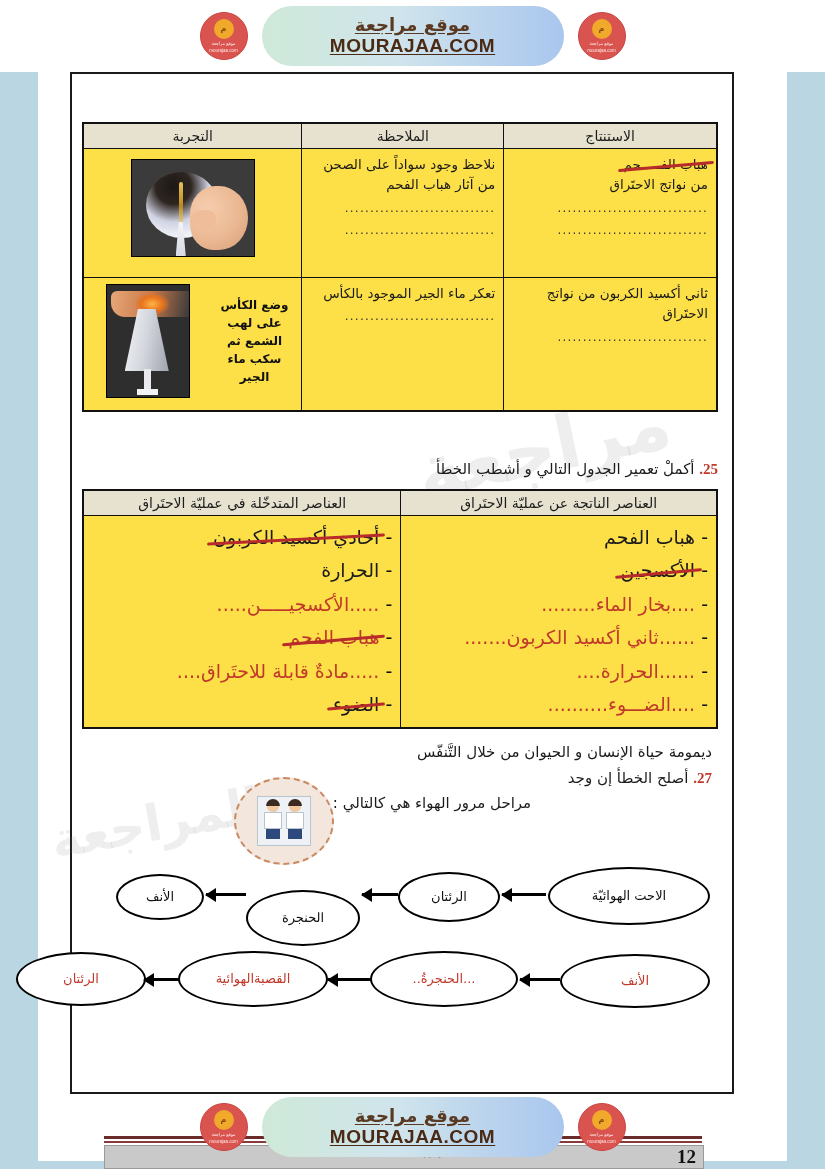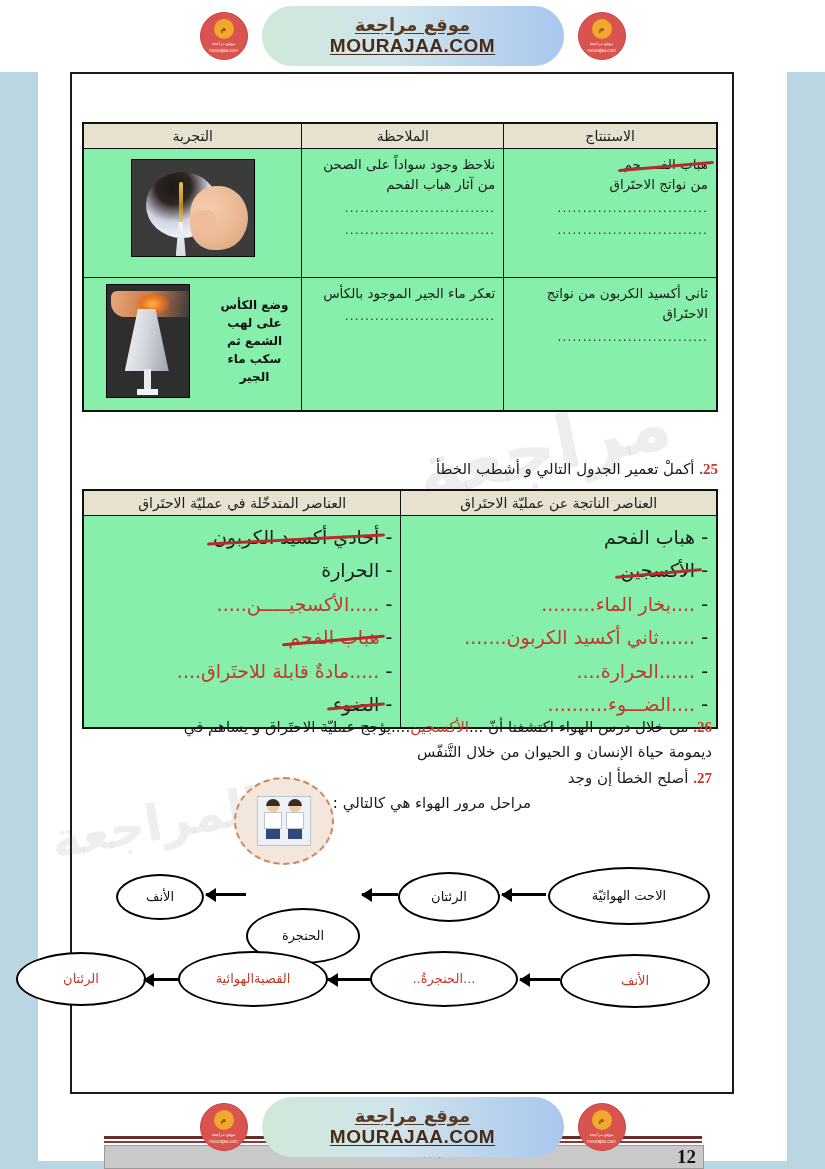--- a/index.html
+++ b/index.html
@@ -82,21 +82,21 @@
     border:2px solid #111;
   }
   table.wt th{
     background:#e6e2cf;border:1.5px solid #111;
     font-family:"DejaVu Sans",sans-serif;font-size:14px;font-weight:normal;
     color:#1b1b1b;padding:4px 6px;text-align:center;
   }
   table.wt td{
     border:1.5px solid #111;vertical-align:top;
     font-family:"DejaVu Sans",sans-serif;font-size:13.5px;color:#1b1b1b;
-    padding:5px 8px;background:#86efac;
+    padding:5px 8px;background:#fde047;
   }
   .cell-answer{color:#d05a63;text-align:right;line-height:1.5;font-size:13.5px;}
   .dots{color:#333;letter-spacing:1.2px;font-size:12px;display:block;margin-top:4px;}
   
   .photo{
     border:1px solid #000;display:block;margin:0 auto;
     position:relative;overflow:hidden;
   }
   .photo1{width:122px;height:96px;background:#3b3b3b;}
   .p1-dish{
@@ -320,24 +320,20 @@
           <li class="ans-red"><span class="dash">-</span><span>.....الأكسجيـــــن.....</span></li>
           <li class="ans-red"><span class="dash">-</span><span class="strike">هباب الفحم</span></li>
           <li class="ans-red"><span class="dash">-</span><span>.....مادةٌ قابلة للاحتَراق....</span></li>
           <li><span class="dash">-</span><span class="strike">الضوء</span></li>
         </ul>
       </td>
     </tr>
   </tbody>
       </table>
 
-  <div class="q" style="right:20px;top:643px;width:610px;">
-    <span class="qnum">26.</span>
-    <span>من خلال درس الهواء اكتشفنا أنّ ...</span><span class="blank">الأكسجين</span><span>....يؤجج عمليّة الاحتَراق و يساهم في</span>
-  </div>
   <div class="q" style="right:20px;top:668px;width:580px;">ديمومة حياة الإنسان و الحيوان من خلال التَّنفّس</div>
 
   <div class="q" style="right:20px;top:694px;width:580px;">
     <span class="qnum">27.</span>
     <span>أصلح الخطأ إن وجد</span>
   </div>
   <div class="q" style="right:20px;top:719px;width:560px;text-align:center;">مراحل مرور الهواء هي كالتالي :</div>
 
   <div class="kids-badge" style="right:398px;top:703px;">
     <div class="kids-pic">
@@ -354,21 +350,21 @@
         <div class="legs"></div>
       </div>
     </div>
   </div>
 
   <div class="flow">
     <div class="ell" style="right:22px;top:793px;width:158px;height:54px;">الاحت الهوائيّة</div>
     <div class="arrow" style="right:186px;top:819px;width:44px;"></div>
     <div class="ell" style="right:232px;top:798px;width:98px;height:46px;">الرئتان</div>
     <div class="arrow" style="right:334px;top:819px;width:36px;"></div>
-    <div class="ell" style="right:372px;top:834px;width:110px;height:52px;">الحنجرة</div>
+    <div class="ell" style="right:372px;top:816px;width:110px;height:52px;font-family:Liberation Serif, serif;">الحنجرة</div>
     <div class="arrow" style="right:486px;top:819px;width:40px;"></div>
     <div class="ell" style="right:528px;top:800px;width:84px;height:42px;">الأنف</div>
   </div>
 
   <div class="flow">
     <div class="ell red" style="right:22px;top:880px;width:146px;height:50px;">الأنف</div>
     <div class="arrow" style="right:172px;top:904px;width:40px;"></div>
     <div class="ell red" style="right:214px;top:877px;width:144px;height:52px;">...الحنجرةُ..</div>
     <div class="arrow" style="right:360px;top:904px;width:44px;"></div>
     <div class="ell red" style="right:404px;top:877px;width:146px;height:52px;">القصبةالهوائية</div>

